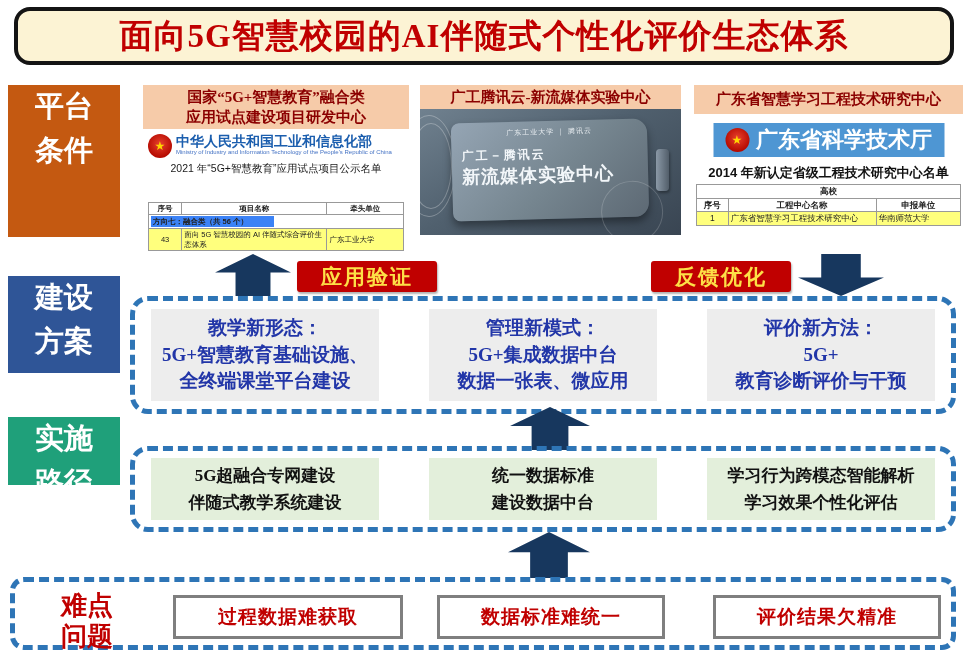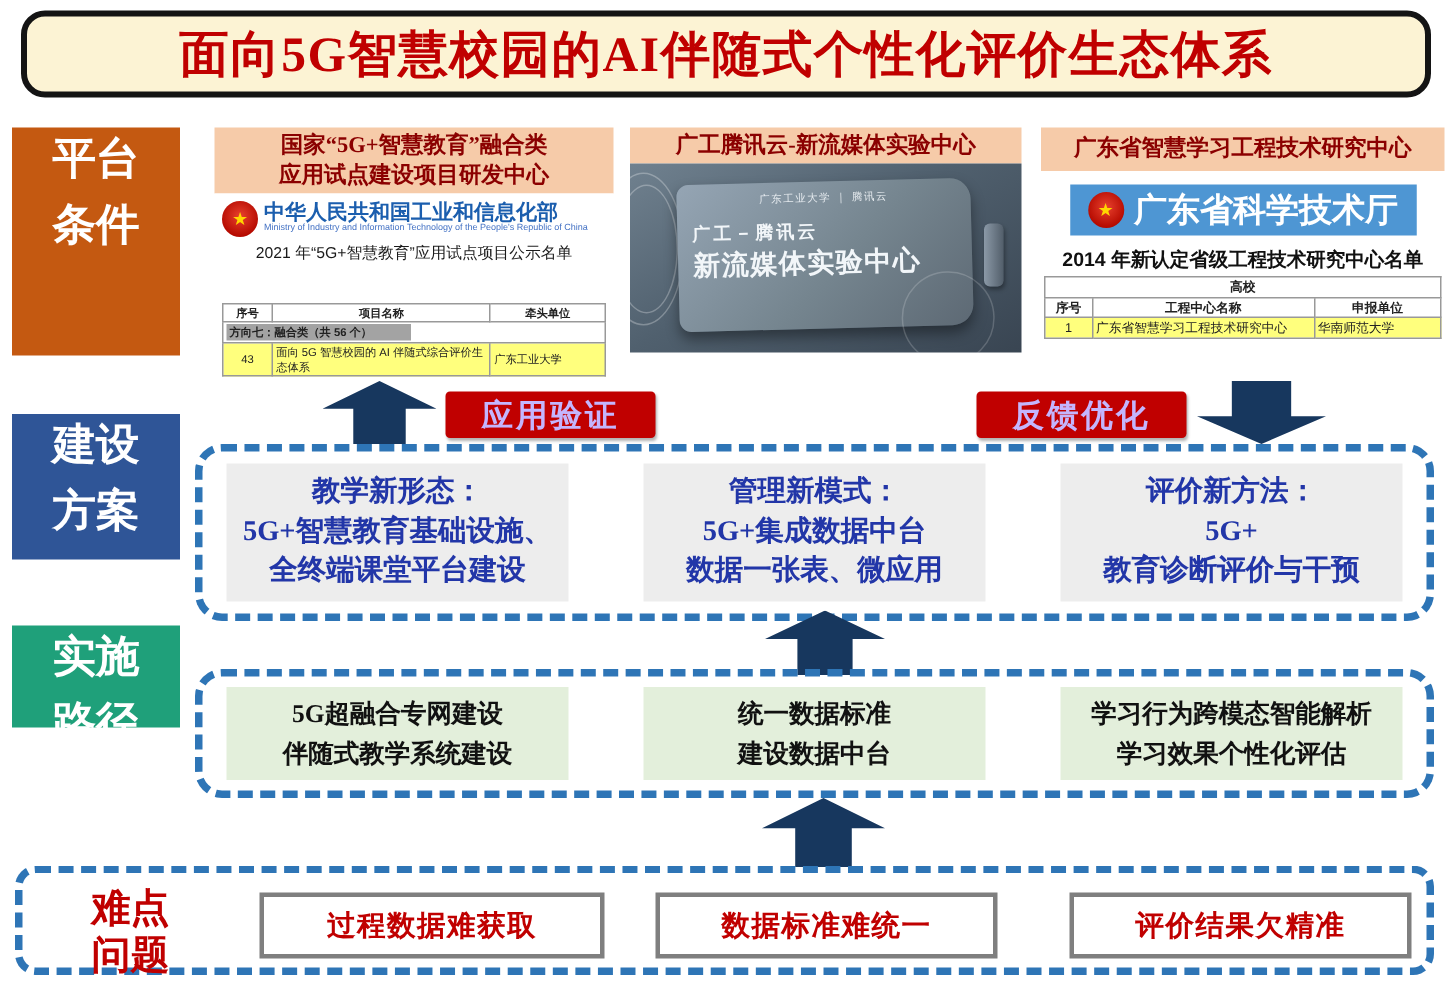--- a/index.html
+++ b/index.html
@@ -32,21 +32,21 @@
           background:radial-gradient(circle at 50% 42%,#E8412E,#B50A00 72%);
           color:#FFD700;display:flex;align-items:center;justify-content:center;font-size:12px;line-height:1;}
   .miit-name{color:#1B5EAE;font-weight:bold;font-size:14px;line-height:15px;white-space:nowrap;}
   .miit-sub{color:#4472C4;font-size:6px;line-height:7px;white-space:nowrap;}
   .caption1{text-align:center;font-size:10.5px;color:#1a1a1a;margin-top:4px;}
   table.doc{border-collapse:collapse;color:#222;}
   table.doc th,table.doc td{border:1px solid #999999;padding:1px 2px;line-height:1.25;}
   .t1{position:absolute;left:5px;right:5px;bottom:4px;width:256px;font-size:7.5px;}
   .t1 th{font-weight:bold;text-align:center;}
   .hl{background:#FFFF7D;}
-  .hl-partial{background:#a3a3a3;display:inline-block;padding:1px 26px 1px 2px;font-weight:bold;}
+  .hl-partial{background:#3b82f6;display:inline-block;padding:1px 26px 1px 2px;font-weight:bold;}
 
   .c2{left:420px;width:261px;}
   .photo{position:relative;height:126px;overflow:hidden;
          background:linear-gradient(150deg,#70818F 0%,#50606E 45%,#394552 100%);}
   .plaque{position:absolute;left:32px;top:12px;width:196px;height:98px;
           background:linear-gradient(135deg,#95A5B4 0%,#75858F 55%,#5D6974 100%);
           border-radius:8px 14px 14px 8px;transform:rotate(-1.5deg);
           box-shadow:0 5px 9px rgba(0,0,0,.4);color:#F2F6F9;padding:6px 10px;box-sizing:border-box;}
   .plaque-logos{font-size:7px;text-align:center;opacity:.9;letter-spacing:1px;white-space:nowrap;}
   .plaque-l1{font-size:12px;font-weight:bold;margin-top:9px;letter-spacing:2px;}
@@ -71,21 +71,21 @@
   
   .arrow{position:absolute;background:#17375E;}
   .arrow-up{clip-path:polygon(50% 0,100% 44%,73% 44%,73% 100%,27% 100%,27% 44%,0 44%);}
   .arrow-down{clip-path:polygon(50% 100%,100% 56%,73% 56%,73% 0,27% 0,27% 56%,0 56%);}
   .a-left{left:215px;top:254px;width:76px;height:42px;}
   .a-right{left:798px;top:254px;width:86px;height:42px;}
   .a-mid1{left:510px;top:407px;width:80px;height:43px;}
   .a-mid2{left:508px;top:532px;width:82px;height:46px;}
 
   
-  .badge{position:absolute;height:31px;background:#C00000;color:#c4b5fd;font-weight:bold;font-size:21px;
+  .badge{position:absolute;height:31px;background:#C00000;color:#fde047;font-weight:bold;font-size:21px;
          display:flex;align-items:center;justify-content:center;border-radius:3px;
          box-shadow:1px 2px 2px rgba(0,0,0,.3);letter-spacing:2px;}
   .badge-left{left:297px;top:261px;width:140px;}
   .badge-right{left:651px;top:261px;width:140px;}
 
   
   .dashed{position:absolute;border:5px dashed #2E75B6;border-radius:18px;box-sizing:border-box;}
   .sec-plan{left:130px;top:296px;width:826px;height:118px;display:flex;gap:50px;
             align-items:center;justify-content:center;padding:0 16px;}
   .plan-box{flex:1;height:92px;background:#EDEDED;color:#2236A8;font-weight:bold;font-size:19px;

